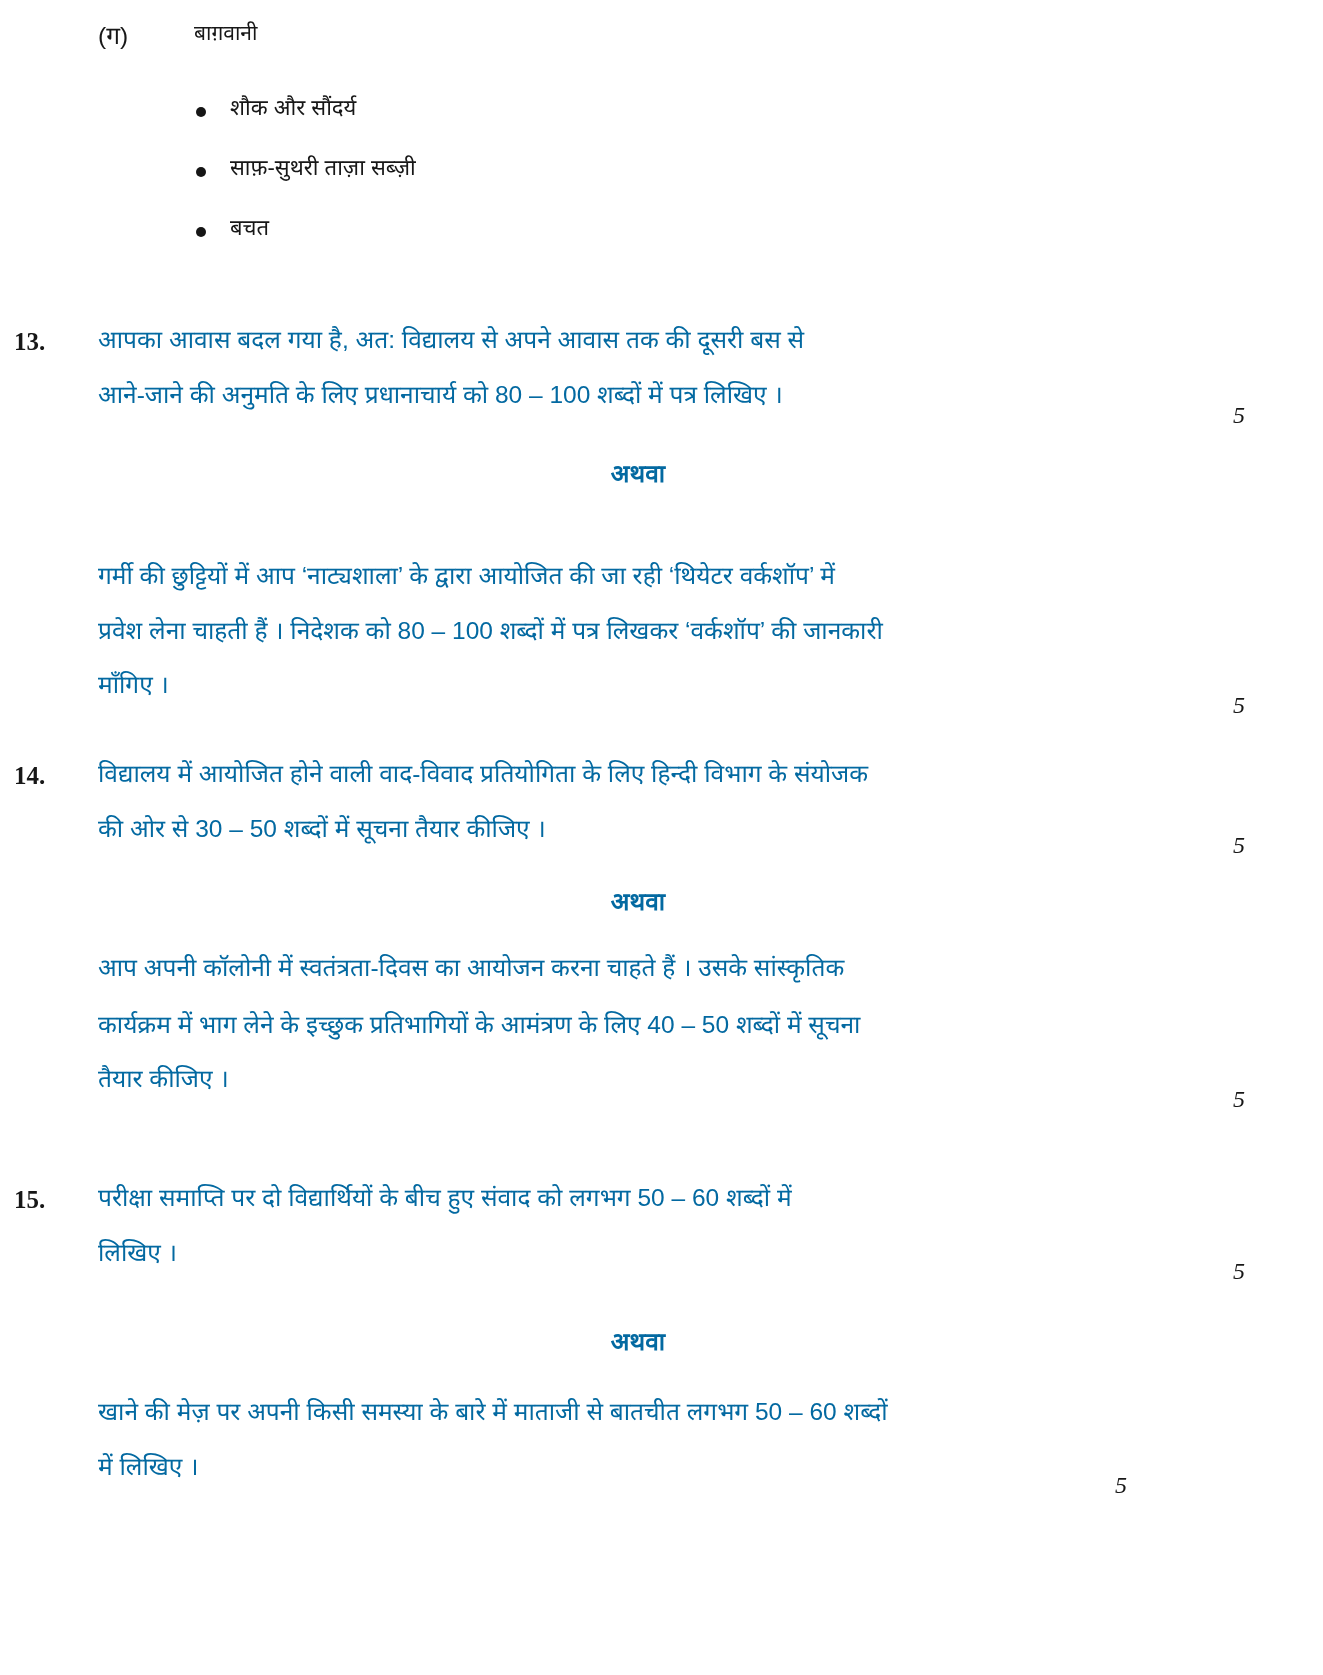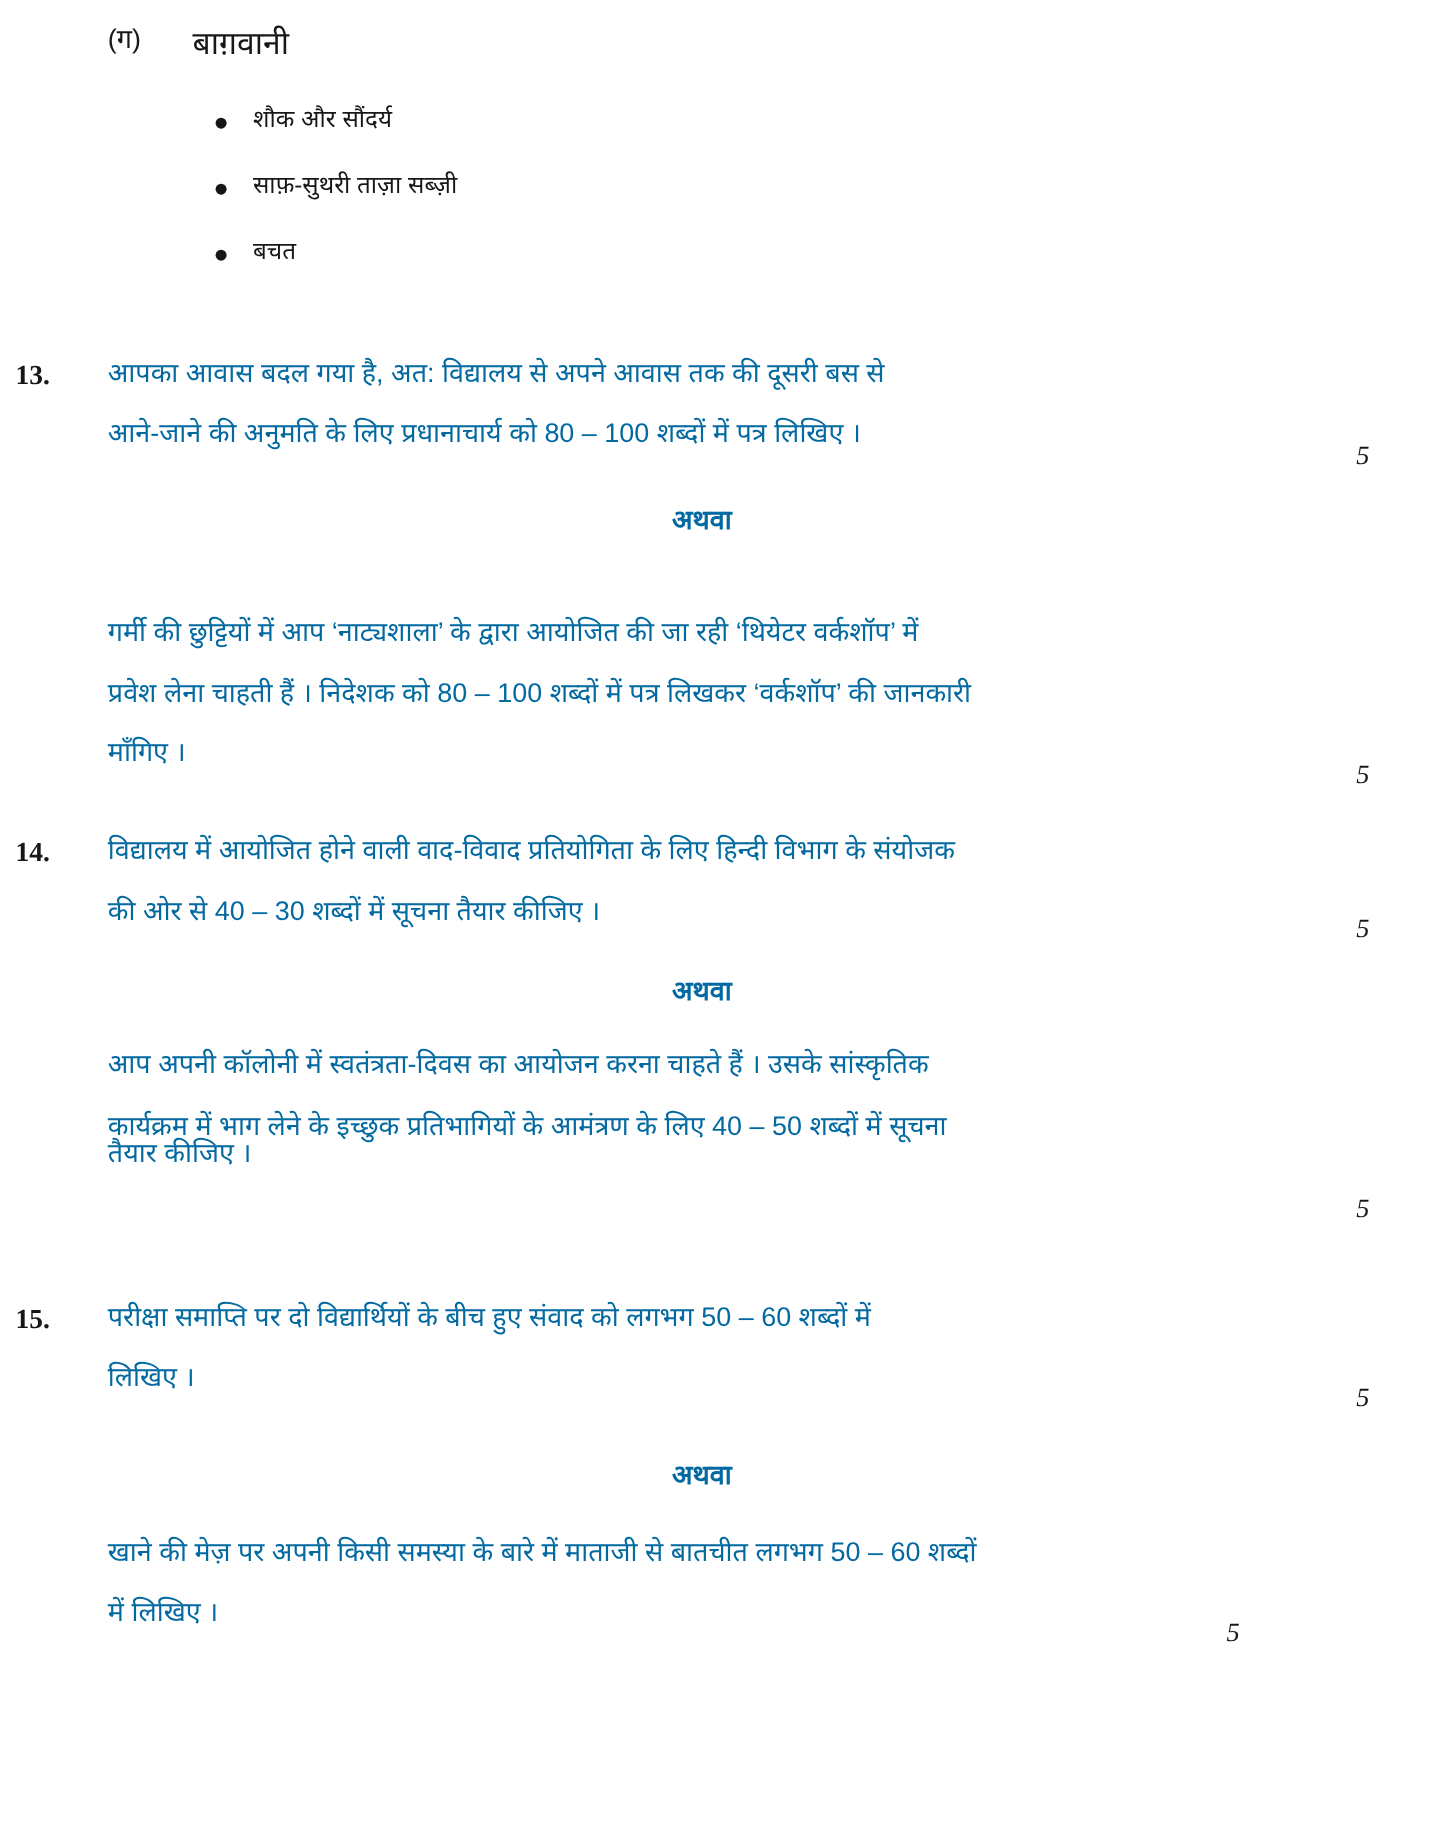--- a/index.html
+++ b/index.html
@@ -82,24 +82,24 @@
   }
   .part-label {
     position: absolute;
     left: 98px;
     top: 0;
     font-family: "Liberation Sans", sans-serif;
     font-size: 24.5px;
   }
   .part-title {
     position: absolute;
-    left: 175px;
+    left: 194px;
     top: 0;
     font-family: "Liberation Sans", sans-serif;
-    font-size: 29px;
+    font-size: 21px;
   }
   .bullets {
     position: absolute;
     left: 196px;
     top: 78px;
     margin: 0;
     padding: 0;
     list-style: none;
   }
   .bullets li {
@@ -171,35 +171,35 @@
     </div>
     <span class="marks" style="top:128px;">5</span>
   </div>
 
   <div class="block" style="position:absolute; left:0; top:762px; width:1323px;">
     <span class="num">14.</span>
     <div class="body-text" style="margin-left:98px; width:1080px;">
       <div class="justified-line" style="margin-bottom:30px;">
         <span>विद्यालय में आयोजित होने वाली वाद-विवाद प्रतियोगिता के लिए हिन्दी विभाग के संयोजक</span>
       </div>
-      <div class="line">की ओर से 40 – 30 शब्दों में सूचना तैयार कीजिए ।</div>
+      <div class="line">की ओर से 30 – 50 शब्दों में सूचना तैयार कीजिए ।</div>
     </div>
     <span class="marks" style="top:70px;">5</span>
   </div>
 
   <div class="block" style="position:absolute; left:98px; top:890px; width:1080px;">
     <div class="body-text centered">अथवा</div>
   </div>
 
   <div class="block" style="position:absolute; left:0; top:956px; width:1323px;">
     <div class="body-text" style="margin-left:98px; width:1080px;">
       <div class="justified-line" style="margin-bottom:32px;">
         <span>आप अपनी कॉलोनी में स्वतंत्रता-दिवस का आयोजन करना चाहते हैं । उसके सांस्कृतिक</span>
       </div>
-      <div class="justified-line" style="">
+      <div class="justified-line" style="margin-bottom:30px;">
         <span>कार्यक्रम में भाग लेने के इच्छुक प्रतिभागियों के आमंत्रण के लिए 40 – 50 शब्दों में सूचना</span>
       </div>
       <div class="line">तैयार कीजिए ।</div>
     </div>
     <span class="marks" style="top:130px;">5</span>
   </div>
 
   <div class="block" style="position:absolute; left:0; top:1186px; width:1323px;">
     <span class="num">15.</span>
     <div class="body-text" style="margin-left:98px; width:1080px;">

